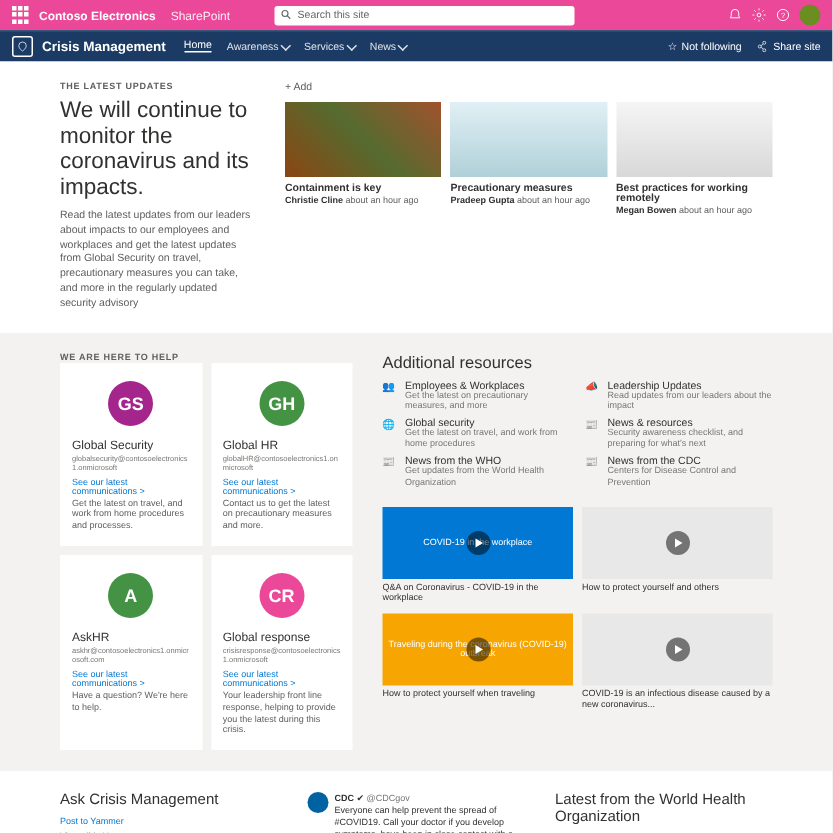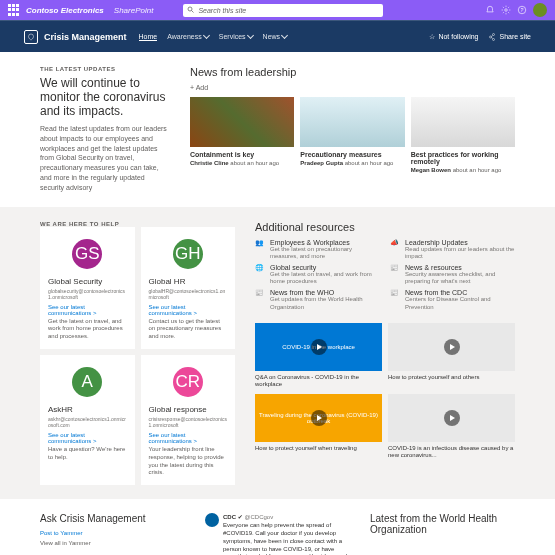--- a/index.html
+++ b/index.html
@@ -1,53 +1,53 @@
 <!DOCTYPE html>
 <html><head>
 <meta charset="utf-8">
 <style>
 * { margin:0; padding:0; box-sizing:border-box; font-family:"Segoe UI",Arial,sans-serif; }
 body { background:#f3f2f1; font-size:7px; color:#323130; width:555px; }
-.suite-bar { background:#8b5cf6; height:20px; display:flex; align-items:center; padding:0 8px; color:#fff;font-style:italic; }
+.suite-bar { background:#ec4899; height:20px; display:flex; align-items:center; padding:0 8px; color:#fff; }
 .suite-bar .waffle { width:12px; height:12px; margin-right:6px; display:flex; flex-wrap:wrap; gap:1px; }
 .suite-bar .waffle span { width:3px; height:3px; background:#fff; }
 .suite-bar .brand { font-size:8px; font-weight:600; margin-right:10px; }
 .suite-bar .sp { font-size:8px; opacity:.9; }
 .suite-bar .search { background:#fff; border-radius:2px; margin-left:30px; width:200px; height:13px; display:flex; align-items:center; padding:0 4px; color:#666; }
 .suite-bar .search svg { width:8px; height:8px; margin-right:3px; }
 .suite-bar .right { margin-left:auto; display:flex; align-items:center; gap:6px; }
 .suite-bar .right .ic { width:10px; height:10px; color:#fff; }
 .suite-bar .avatar { width:14px; height:14px; border-radius:50%; background:#6b8e23; }
-.hub-bar { background:#1b3a64; height:32px; display:flex; align-items:center; padding:0 24px; color:#fff; border-top:1px solid rgba(255,255,255,.15); }
+.hub-bar { background:#1b3a64; height:21px; display:flex; align-items:center; padding:0 8px; color:#fff; border-top:1px solid rgba(255,255,255,.15); }
 .hub-bar .logo { width:14px; height:14px; border:1px solid #fff; border-radius:2px; display:flex; align-items:center; justify-content:center; margin-right:6px; }
 .hub-bar .site { font-size:9px; font-weight:600; margin-right:12px; }
 .hub-bar .nav { display:flex; gap:10px; font-size:7px; }
 .hub-bar .nav .item { display:flex; align-items:center; gap:2px; opacity:.85; cursor:pointer; }
 .hub-bar .nav .item.active { border-bottom:1px solid #fff; opacity:1; }
 .hub-bar .actions { margin-left:auto; display:flex; gap:10px; font-size:7px; }
 .hub-bar .actions .a { display:flex; align-items:center; gap:3px; cursor:pointer; }
 .chev { width:5px; height:5px; border-right:1px solid currentColor; border-bottom:1px solid currentColor; transform:rotate(45deg); margin-top:-2px; }
 .section { background:#fff; padding:14px 40px; }
 .section.gray { background:#f3f2f1; }
 .row { display:flex; gap:20px; }
 .col { flex:1; }
 .eyebrow { font-size:6px; font-weight:700; letter-spacing:.5px; color:#605e5c; }
-.h1 { font-size:12px; font-weight:400; margin:4px 0 6px; }
+.h1 { font-size:15px; font-weight:400; margin:4px 0 6px; }
 .body { font-size:7px; color:#605e5c; line-height:1.4; }
 .h2 { font-size:11px; font-weight:400; margin-bottom:6px; }
 .add { font-size:7px; color:#605e5c; margin-bottom:6px; cursor:pointer; }
 .cards { display:flex; gap:6px; }
 .card { flex:1; }
 .card .img { width:100%; height:50px; background:#ddd; background-size:cover; }
 .card .title { font-size:7px; font-weight:600; margin-top:4px; }
 .card .meta { font-size:6px; color:#605e5c; margin-top:2px; }
 .card .meta b { font-weight:600; color:#323130; }
 .team-cards { display:flex; flex-wrap:wrap; gap:6px; }
 .tcard { width:calc(50% - 3px); background:#fff; padding:8px; min-height:90px; }
-.tcard .av { width:30px; height:30px; border-radius:50%; display:flex; align-items:center; justify-content:center; color:#fff; font-size:17px; font-weight:400; margin:4px auto 8px; }
+.tcard .av { width:30px; height:30px; border-radius:50%; display:flex; align-items:center; justify-content:center; color:#fff; font-size:12px; font-weight:700; margin:4px auto 8px; }
 .tcard .tn { font-size:8px; font-weight:400; }
 .tcard .te { font-size:5px; color:#797775; margin:2px 0 4px; word-break:break-all; }
 .tcard .tl { font-size:6px; color:#0078d4; margin-bottom:2px; }
 .tcard .td { font-size:6px; color:#605e5c; line-height:1.3; }
 .res-grid { display:flex; flex-wrap:wrap; gap:4px 10px; margin-bottom:12px; }
 .res { width:calc(50% - 5px); display:flex; gap:5px; }
 .res .ric { width:10px; flex-shrink:0; color:#605e5c; }
 .res .rt { font-size:7px; font-weight:400; }
 .res .rd { font-size:6px; color:#797775; line-height:1.2; }
 .vids { display:flex; flex-wrap:wrap; gap:6px; }
@@ -147,21 +147,20 @@
 </div>
 
 <div class="section">
   <div class="row">
     <div class="col" style="flex:0 0 130px">
       <div class="eyebrow">THE LATEST UPDATES</div>
       <div class="h1">We will continue to monitor the coronavirus and its impacts.</div>
       <div class="body">Read the latest updates from our leaders about impacts to our employees and workplaces and get the latest updates from Global Security on travel, precautionary measures you can take, and more in the regularly updated security advisory</div>
     </div>
     <div class="col">
-      <div class="h2">News from leadership</div>
       <div class="add">+ Add</div>
       <div class="cards">
         <div class="card">
           <div class="img" style="background:linear-gradient(45deg,#8b4513,#556b2f,#a0522d)"></div>
           <div class="title">Containment is key</div>
           <div class="meta"><b>Christie Cline</b> <span>about an hour ago</span></div>
         </div>
         <div class="card">
           <div class="img" style="background:linear-gradient(#e0f0f5,#b0d0d8)"></div>
           <div class="title">Precautionary measures</div>

